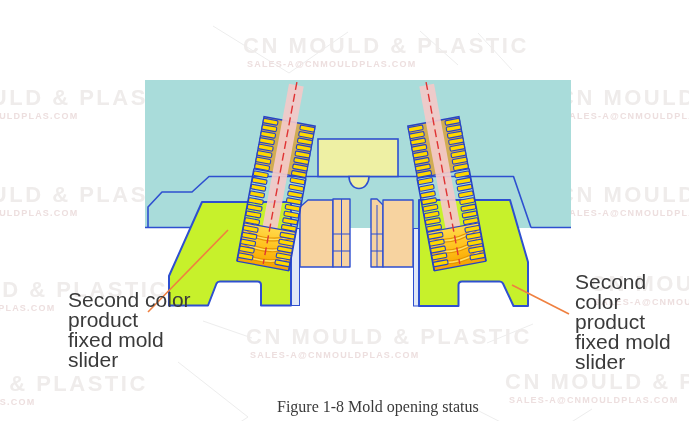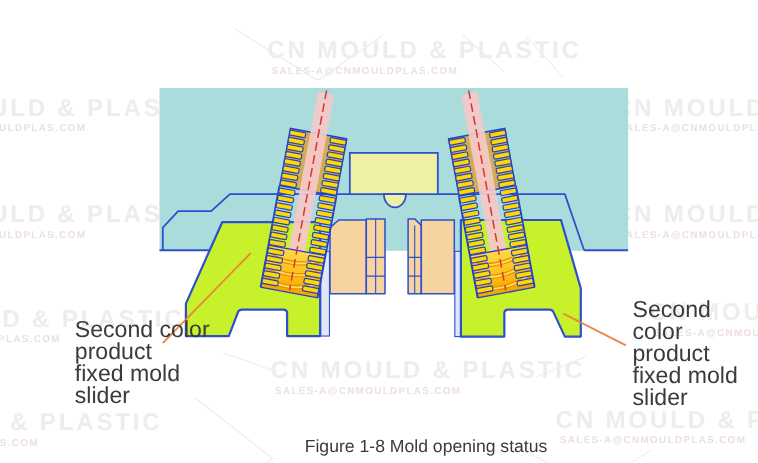--- a/index.html
+++ b/index.html
@@ -40,21 +40,21 @@
   .leader{fill:none;stroke:var(--leader);stroke-width:1.6;}
   
   .lbl{
     position:absolute;font-size:21px;line-height:20px;color:#3a3a3a;
   }
   #caption{
     position:absolute;left:208px;top:324px;width:318px;text-align:center;
     font-size:16px;color:#3a3a3a;letter-spacing:0.2px;
   }
   .figcap{
-    position:absolute;left:277px;font-size:16px;color:#3a3a3a;line-height:22px;
+    position:absolute;left:277px;font-size:16px;color:#3a3a3a;line-height:22px;font-family:Liberation Serif, serif;
   }
 </style>
 </head>
 <body>
 
 <div id="stage">
 
   <svg id="wm-lines" width="689" height="421" viewBox="0 0 689 421">
     <path d="M213,1 L289,48 L348,7 M420,6 L458,40 M478,8 L512,45" stroke="#ededed" stroke-width="1" fill="none"></path>
     <path d="M203,296 L252,313 M487,318 L533,299" stroke="#ededed" stroke-width="1" fill="none"></path>

